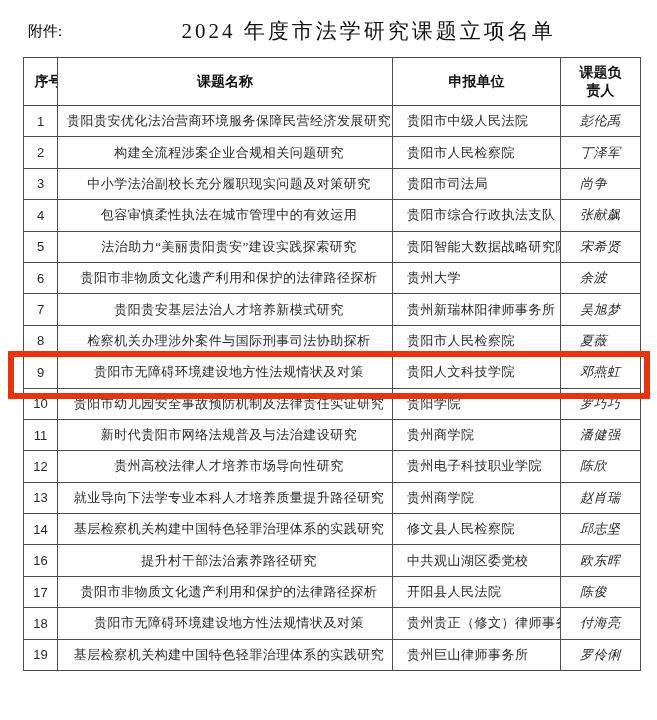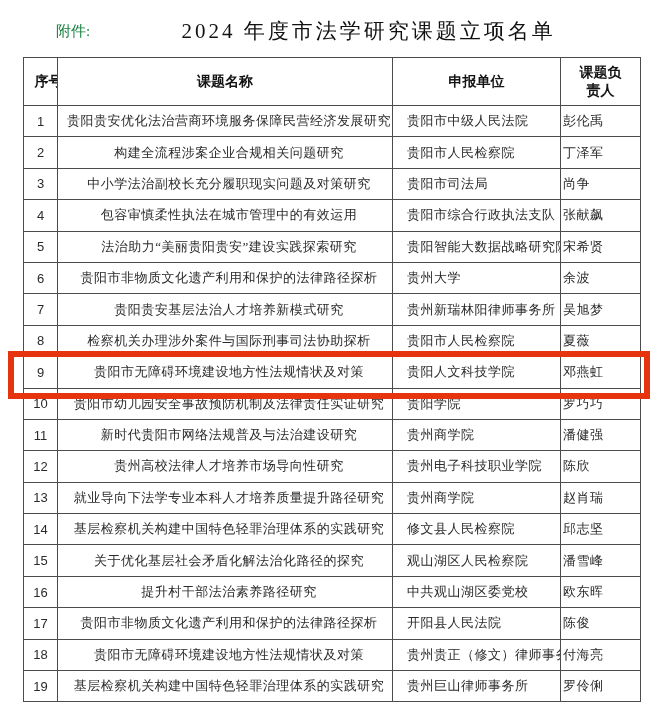--- a/index.html
+++ b/index.html
@@ -13,22 +13,21 @@
   .page {
     position: relative;
     width: 657px; height: 720px;
     background: #ffffff;
     overflow: hidden;
   }
   .attachment {
     position: absolute;
     left: 28px; top: 22px;
     font-size: 15px;
-    color: #15803d;
-    margin-left: 28px;
+    color: #000000;
   }
   .title {
     position: absolute;
     left: 0; top: 17px;
     width: 657px;
     padding-left: 80px;
     text-align: center;
     font-size: 21px;
     letter-spacing: 3px;
     color: #111;
@@ -66,21 +65,21 @@
   }
   table.projects tbody tr { height: 31.4px; }
   table.projects td {
     font-size: 13px;
     color: #2a2a2a;
     white-space: nowrap;
   }
   td.c0 { text-align: center; font-family: "Liberation Sans", "DejaVu Sans", sans-serif; font-size: 12.5px; color: #3a3a3a; }
   td.c1 { text-align: center; padding-left: 9px;  letter-spacing: 0.5px; }
   td.c2 { text-align: left; padding-left: 14px; letter-spacing: 0.5px; }
-  td.c3 { text-align: left; padding-left: 2px;  letter-spacing: 0.5px; }
+  td.c3 { text-align: left; padding-left: 19px;  letter-spacing: 0.5px; font-style: italic; }
   .highlight-box {
     position: absolute;
     left: 8px; top: 351px;
     width: 642px; height: 48px;
     border: 6px solid #e6340f;
     background: transparent;
     pointer-events: none;
   }
 </style>
 </head>
@@ -194,26 +193,20 @@
           <td class="c2">贵州商学院</td>
           <td class="c3">赵肖瑞</td>
         </tr>
         <tr>
           <td class="c0">14</td>
           <td class="c1">基层检察机关构建中国特色轻罪治理体系的实践研究</td>
           <td class="c2">修文县人民检察院</td>
           <td class="c3">邱志坚</td>
         </tr>
         <tr>
-          <td class="c0">15</td>
-          <td class="c1">关于优化基层社会矛盾化解法治化路径的探究</td>
-          <td class="c2">观山湖区人民检察院</td>
-          <td class="c3">潘雪峰</td>
-        </tr>
-        <tr>
           <td class="c0">16</td>
           <td class="c1">提升村干部法治素养路径研究</td>
           <td class="c2">中共观山湖区委党校</td>
           <td class="c3">欧东晖</td>
         </tr>
         <tr>
           <td class="c0">17</td>
           <td class="c1">贵阳市非物质文化遗产利用和保护的法律路径探析</td>
           <td class="c2">开阳县人民法院</td>
           <td class="c3">陈俊</td>

